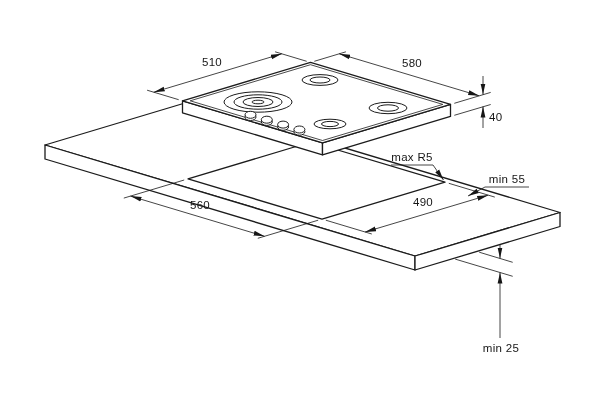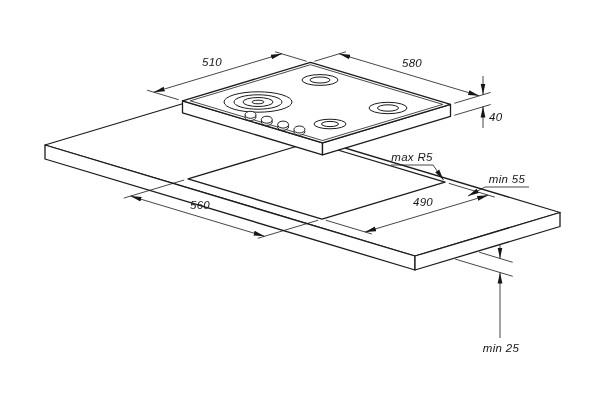--- a/index.html
+++ b/index.html
@@ -1,19 +1,18 @@
 <!DOCTYPE html>
 <html><head>
 <meta charset="utf-8">
 <style>
   html,body{margin:0;padding:0;background:#ffffff;}
   .canvas{
     width:600px;height:420px;background:#ffffff;position:relative;overflow:hidden;
     font-family:"Liberation Sans", sans-serif;
-    font-style:italic;
   }
   svg{display:block;}
   .outline{fill:#ffffff;stroke:#1c1c1c;stroke-width:1.3;stroke-linejoin:round;}
   .thin{fill:none;stroke:#1c1c1c;stroke-width:0.8;}
   .ring{fill:#ffffff;stroke:#1c1c1c;stroke-width:1;}
   .dim{stroke:#161616;stroke-width:0.8;fill:none;}
   .ext{stroke:#161616;stroke-width:0.8;fill:none;}
   text{font-size:11.5px;fill:#161616;letter-spacing:0.3px;}
   .mid{text-anchor:middle;}
 </style>

